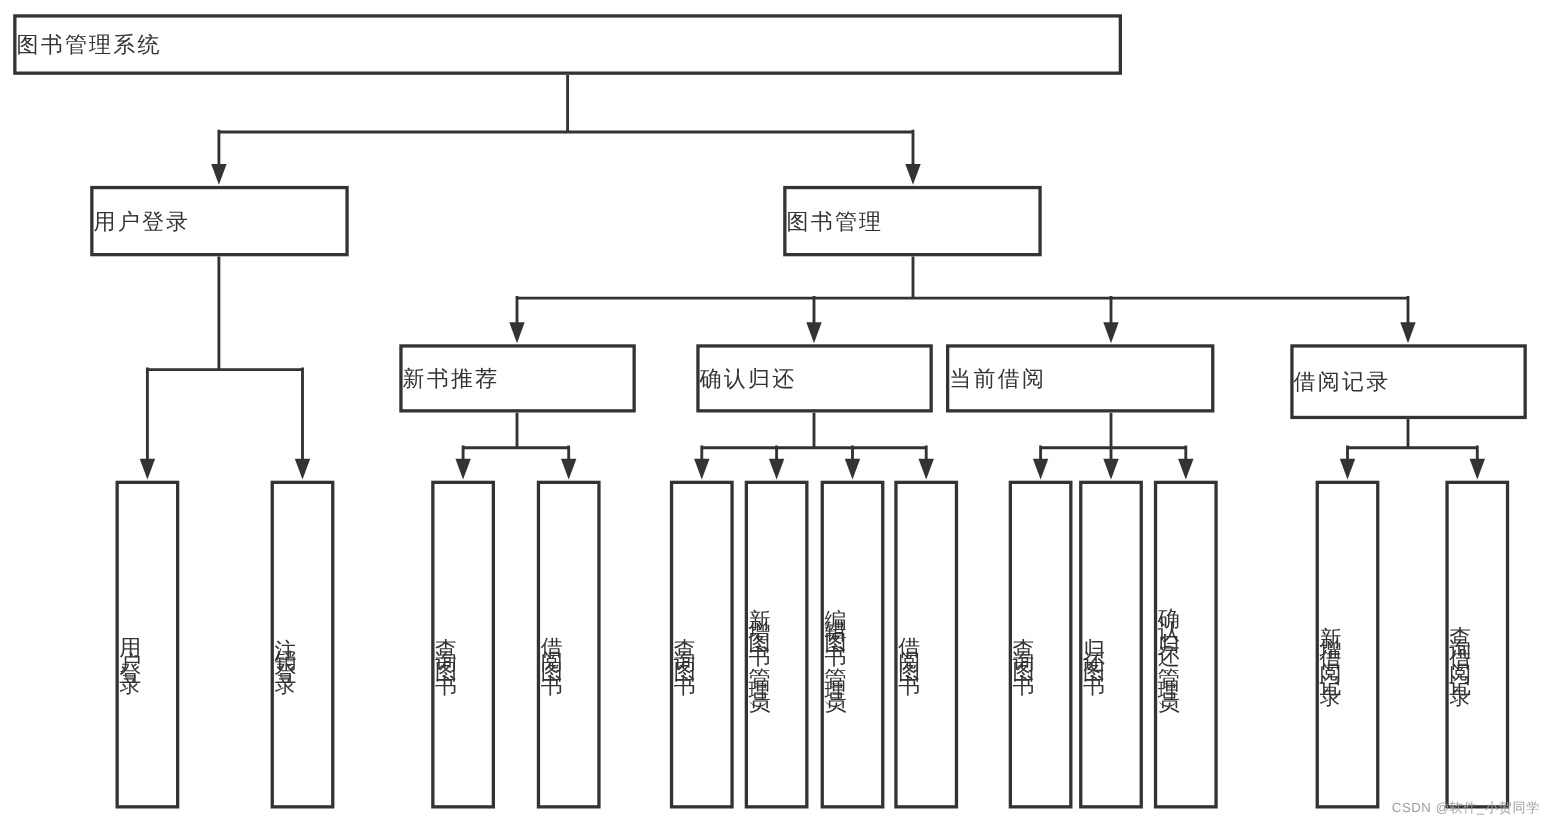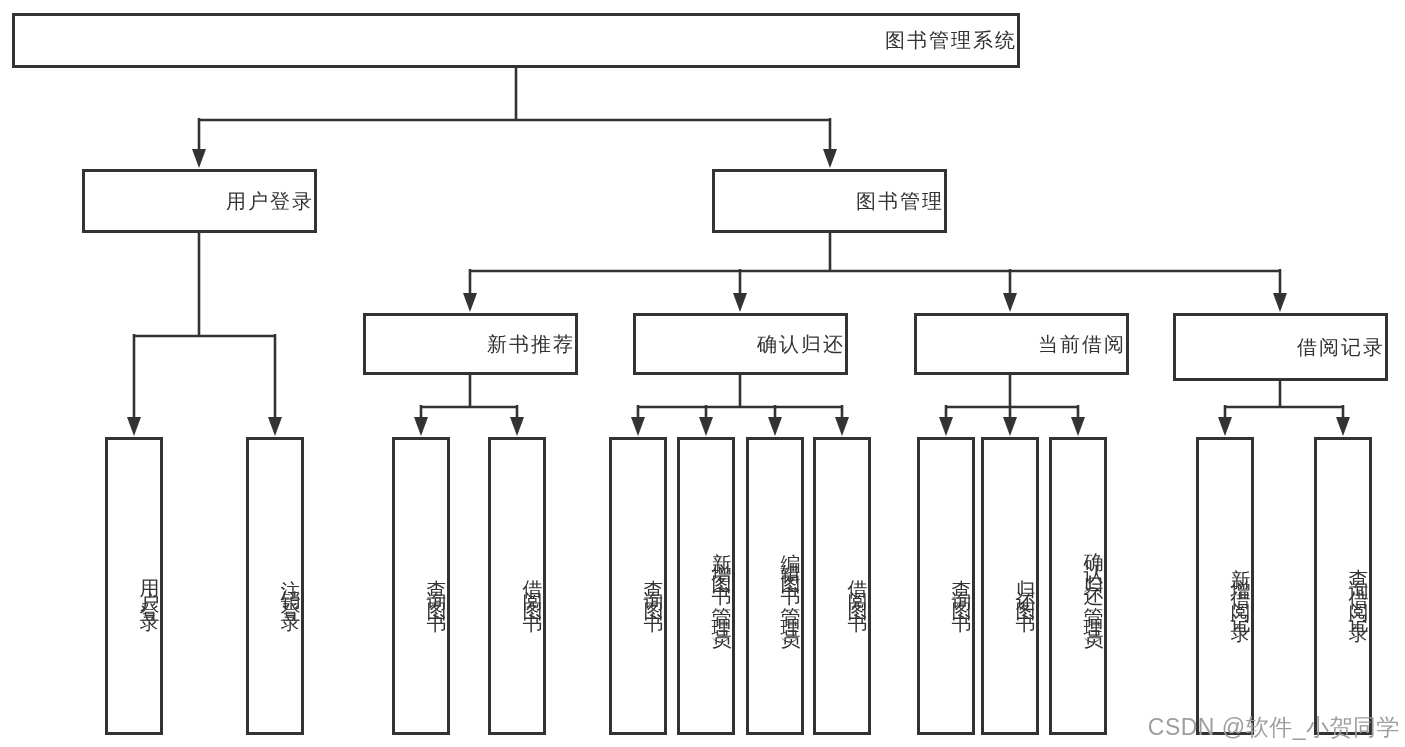--- a/index.html
+++ b/index.html
@@ -19,42 +19,41 @@
     overflow:hidden;
   }
   .connectors{position:absolute;left:0;top:0;width:1405px;height:747px;pointer-events:none;}
   .connectors path{stroke:var(--connector);stroke-width:2.6;fill:none;}
   .connectors polygon{fill:var(--connector);stroke:none;}
   .node{
     position:absolute;
     box-sizing:border-box;
     border:3px solid var(--box-border);
     background:var(--box-fill);
-    display:flex;align-items:center;justify-content:flex-end;
+    display:flex;align-items:center;justify-content:flex-start;
     color:var(--text);
     font-size:20px;
     letter-spacing:2px;
     text-align:center;
-    padding-left:45px;
   }
   .node .lbl{white-space:nowrap;}
   .node.vert{letter-spacing:0;}
   .node.vert .lbl{
     writing-mode:vertical-rl;
     text-orientation:mixed;
     white-space:normal;
     font-size:20px;
     letter-spacing:11px;
     line-height:1;
     max-height:288px;
   }
   .watermark{
     position:absolute;
     right:5px;bottom:4px;
-    font-size:23px;
+    font-size:12px;
     color:var(--watermark);
     letter-spacing:0.5px;
   }
 </style>
 </head>
 <body>
 
 <div id="diagram">
 
   <svg class="connectors" viewBox="0 0 1405 747" xmlns="http://www.w3.org/2000/svg" aria-hidden="true">
@@ -110,21 +109,21 @@
   <div class="node" style="left:363px;top:313px;width:215px;height:62px">
     <span class="lbl">新书推荐</span>
   </div>
 
   <div class="node" style="left:712px;top:169px;width:235px;height:64px">
     <span class="lbl">图书管理</span>
   </div>
   <div class="node" style="left:633px;top:313px;width:215px;height:62px">
     <span class="lbl">确认归还</span>
   </div>
-  <div class="node" style="left:914px;top:313px;width:215px;height:62px">
+  <div class="node" style="left:860px;top:313px;width:244px;height:62px">
     <span class="lbl">当前借阅</span>
   </div>
   <div class="node" style="left:1173px;top:313px;width:215px;height:68px">
     <span class="lbl">借阅记录</span>
   </div>
 
   <div class="node vert" style="left:105px;top:437px;width:58px;height:298px">
     <span class="lbl">用户登录</span>
   </div>
   <div class="node vert" style="left:246px;top:437px;width:58px;height:298px">

